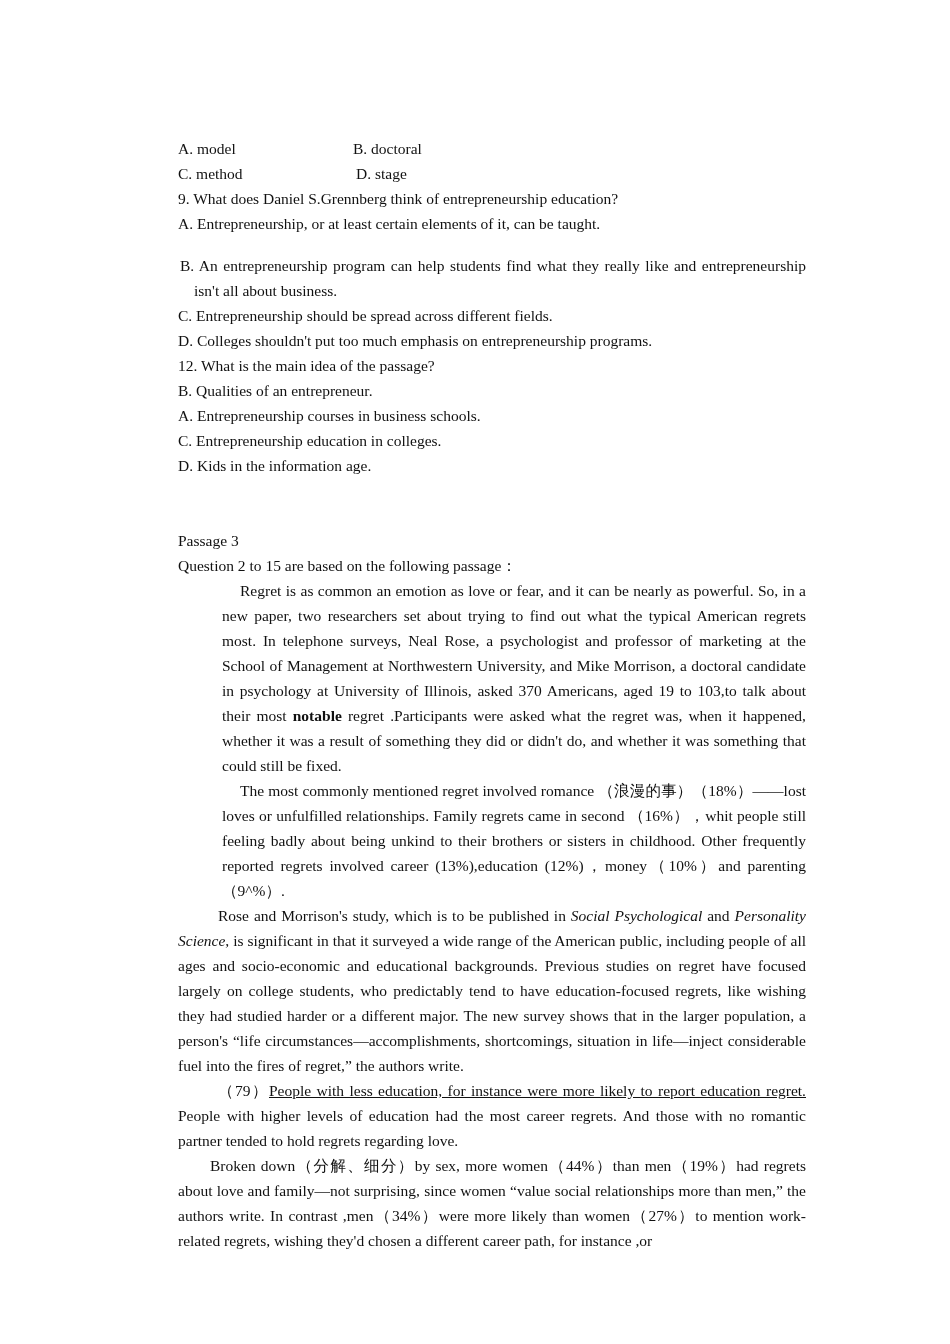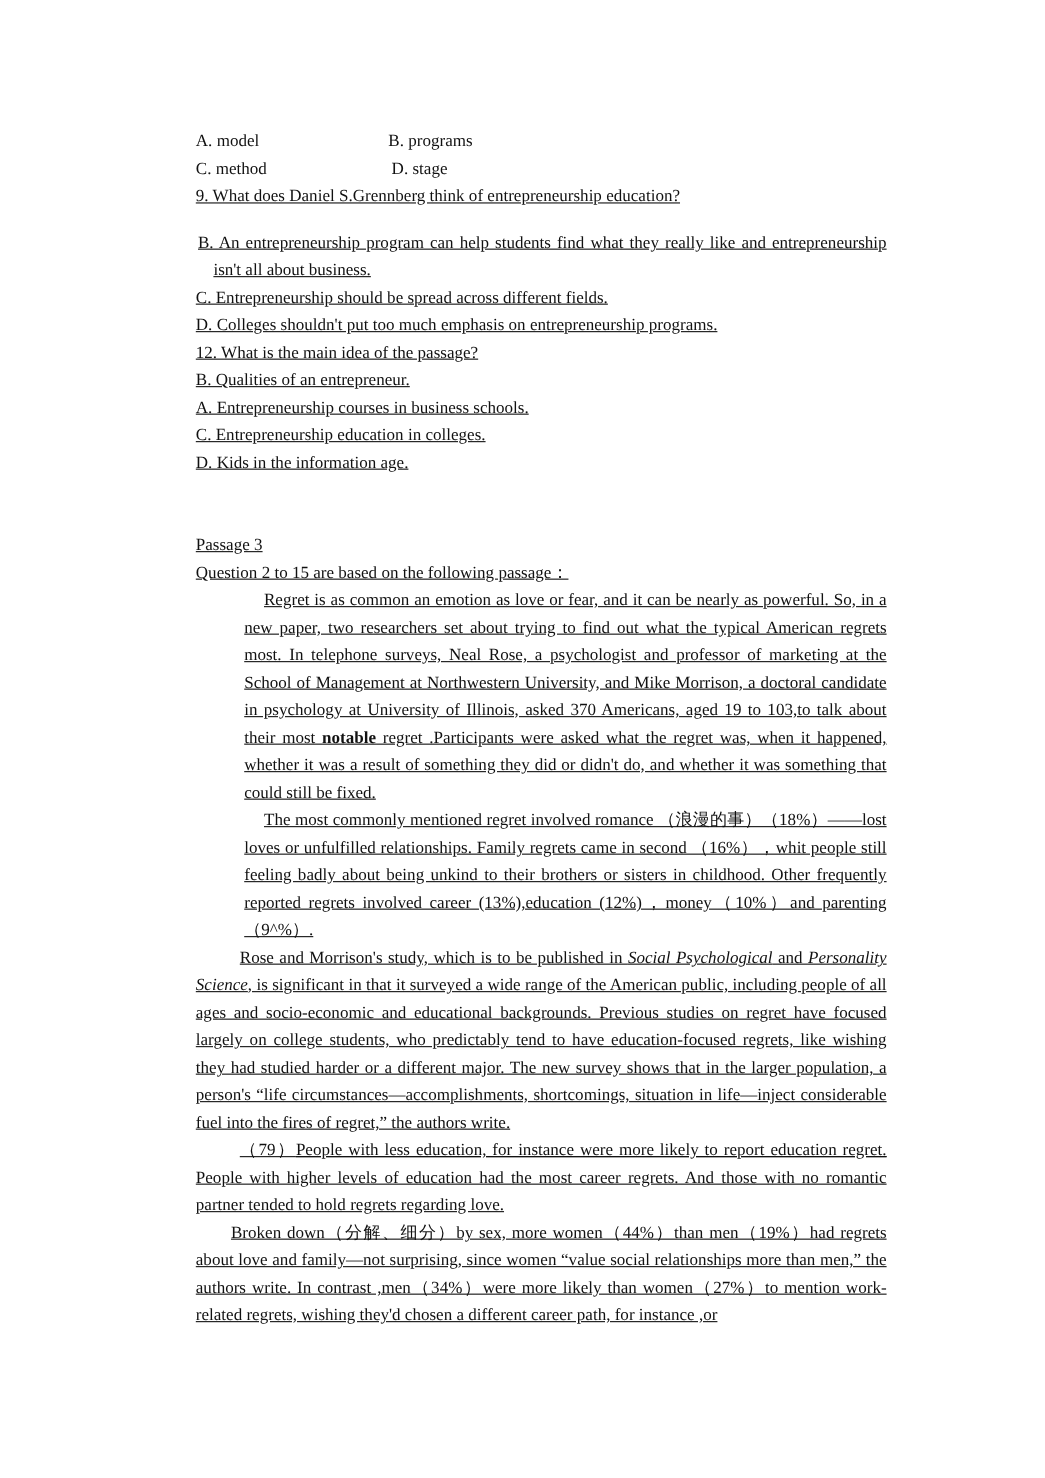--- a/index.html
+++ b/index.html
@@ -2,49 +2,50 @@
 <html><head>
   <meta charset="utf-8">
   <style>
     html, body { margin: 0; padding: 0; background: #ffffff; }
     body {
       width: 950px; height: 1344px; position: relative; overflow: hidden;
       font-family: "Liberation Serif", "DejaVu Serif", serif;
       color: #111111;
       font-size: 15.5px;
     }
-    .page { position: absolute; left: 178px; top: 116px; width: 628px; text-decoration: underline; }
+    .page { position: absolute; left: 178px; top: 136px; width: 628px; }
     .line { height: 25px; line-height: 25px; white-space: nowrap; }
     .opt-row { position: relative; height: 25px; line-height: 25px; }
     .opt-row span { position: absolute; top: 0; white-space: nowrap; }
     .para { line-height: 25px; text-align: justify; text-align-last: left; margin: 0; }
     .hang { padding-left: 16px; text-indent: -14px; margin-top: 17px; }
     .indent1 { text-indent: 18px; margin-left: 44px; }
     .indent2 { text-indent: 40px; }
     .indent3 { text-indent: 32px; }
     .gap { height: 50px; }
     b { font-weight: bold; }
     i { font-style: italic; }
     u { text-decoration: underline; }
   </style>
 </head>
 <body>
 
 <div class="page">
 
   <div class="opt-row">
     <span style="left:0">A. model</span>
-    <span style="left:175px">B. programs</span>
+    <span style="left:175px">B. doctoral</span>
   </div>
   <div class="opt-row">
     <span style="left:0">C. method</span>
     <span style="left:178px">D. stage</span>
   </div>
 
   <div class="line">9. What does Daniel S.Grennberg think of entrepreneurship education?</div>
+  <div class="line">A. Entrepreneurship, or at least certain elements of it, can be taught.</div>
   <p class="para hang">B. An entrepreneurship program can help students find what they really like and entrepreneurship isn't all about business.</p>
   <div class="line">C. Entrepreneurship should be spread across different fields.</div>
   <div class="line">D. Colleges shouldn't put too much emphasis on entrepreneurship programs.</div>
 
   <div class="line">12. What is the main idea of the passage?</div>
   <div class="line">B. Qualities of an entrepreneur.</div>
   <div class="line">A. Entrepreneurship courses in business schools.</div>
   <div class="line">C. Entrepreneurship education in colleges.</div>
   <div class="line">D. Kids in the information age.</div>
 

